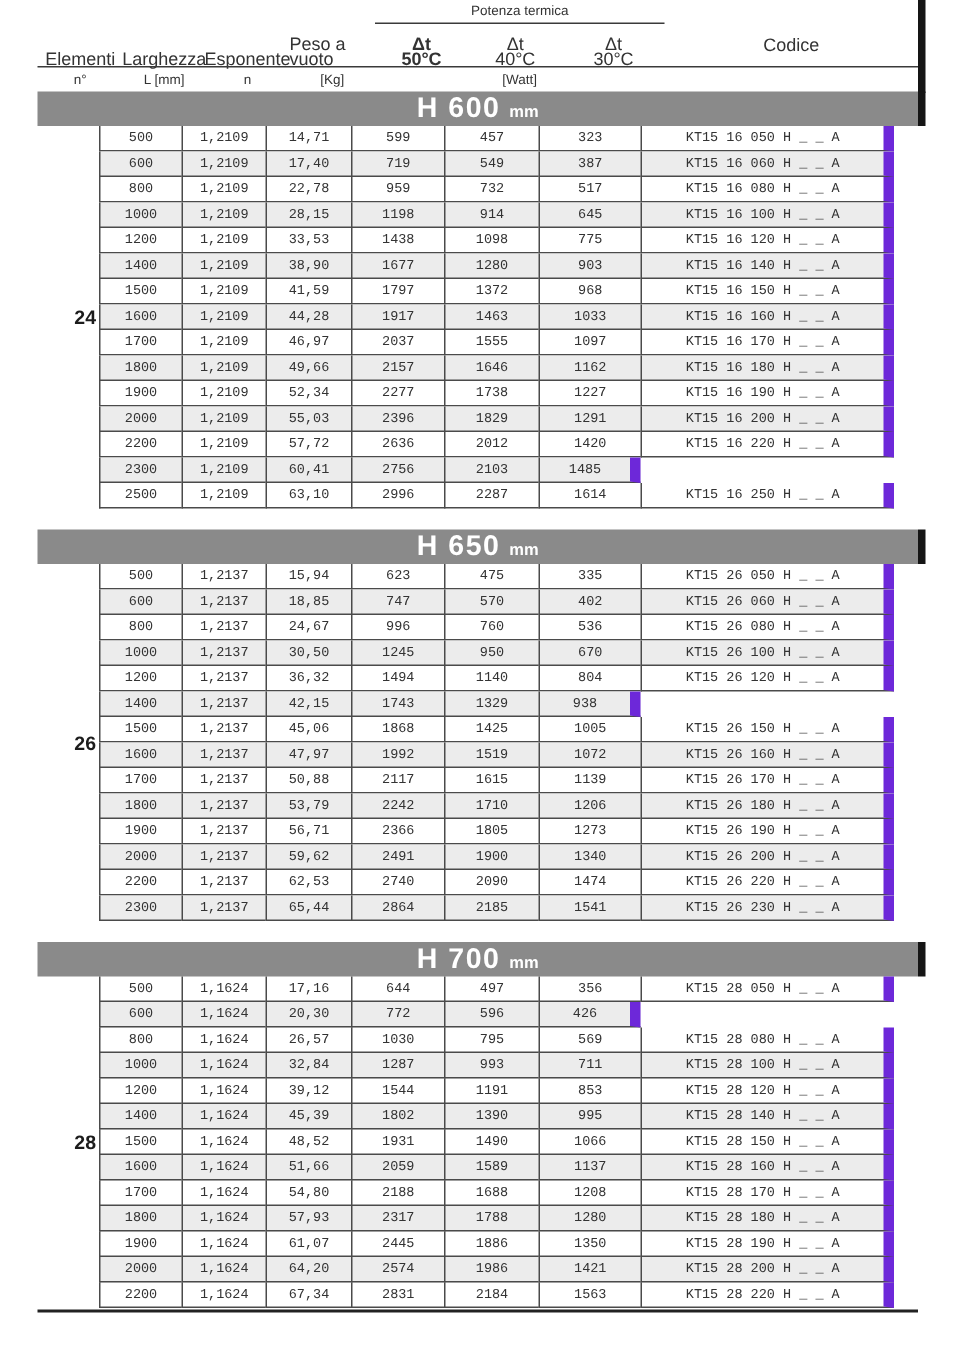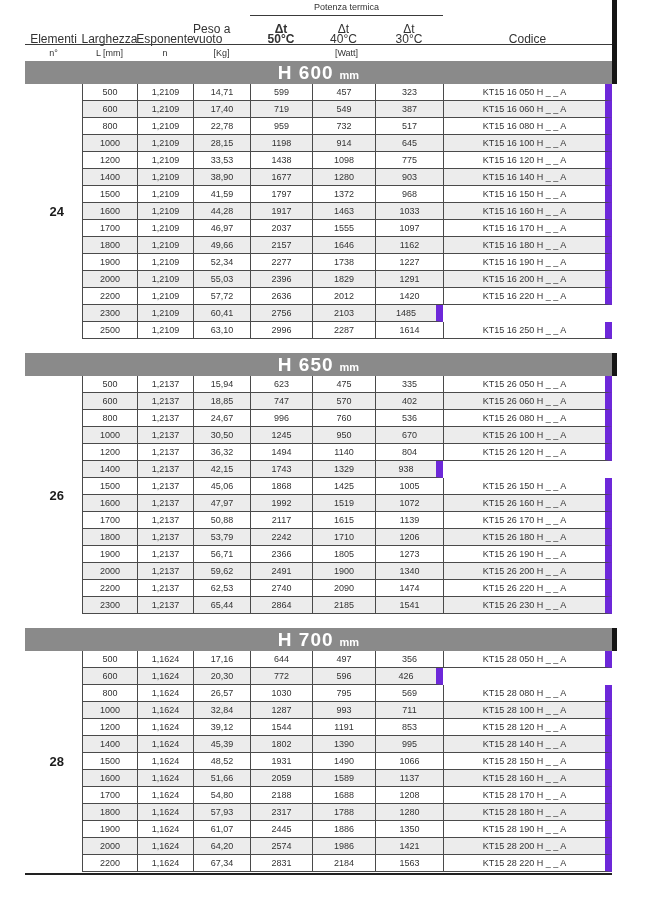--- a/index.html
+++ b/index.html
@@ -8,41 +8,41 @@
     font-family:"Liberation Sans", sans-serif;color:#333;
   }
   
   .hdr{position:absolute;top:0;left:25px;width:587px;height:61px;}
   .potenza{position:absolute;top:2px;left:225px;width:193px;text-align:center;font-size:9px;}
   .potenza-line{position:absolute;top:15px;left:225px;width:193px;border-top:1px solid #3a3a3a;}
   .hdr-row1{position:absolute;top:16px;left:0;width:587px;display:grid;
             grid-template-columns:57px 55px 56px 57px 62px 63px 68px 169px;}
   .hdr-row1 .hc{height:28px;display:flex;flex-direction:column;justify-content:flex-end;
                 align-items:center;font-size:12px;line-height:10px;padding-bottom:2px;}
-  .hdr-row1 .hc.mid{padding-bottom:0;}
+  .hdr-row1 .hc.mid{justify-content:center;padding-bottom:0;}
   .hdr-row1 .hc.b{font-weight:bold;}
   .hdr-rule{position:absolute;top:44px;left:0;width:587px;border-top:1px solid #3a3a3a;}
   .hdr-row2{position:absolute;top:46px;left:0;width:587px;display:grid;
             grid-template-columns:57px 55px 56px 57px 193px 169px;}
   .hdr-row2 .hc{height:13px;display:flex;align-items:center;justify-content:center;
                 font-size:9px;}
   
   #sections{position:absolute;top:61px;left:25px;width:587px;}
   .sec{position:relative;}
   .sec + .sec{margin-top:14px;}
   .banner{position:relative;height:23px;background:#8a8a8a;display:flex;align-items:flex-end;
           justify-content:center;padding-bottom:1px;box-sizing:border-box;color:#fff;}
   .banner-title{font-size:19px;font-weight:bold;line-height:20px;letter-spacing:1px;}
   .banner-unit{font-size:11px;font-weight:bold;line-height:15px;margin-left:6px;}
   .banner-tab{position:absolute;left:100%;top:0;width:5px;height:100%;background:#151515;}
   .sec-body{position:relative;}
   .elements-label{position:absolute;left:0;top:0;bottom:0;width:57px;display:flex;
                   align-items:center;justify-content:flex-end;padding-right:18px;
                   box-sizing:border-box;font-size:13px;font-weight:bold;color:#1c1c1c;}
-  .rows{margin-left:57px;width:520px;}
+  .rows{margin-left:41px;width:520px;font-family:Liberation Mono, monospace;}
   .row{display:grid;grid-template-columns:55px 56px 57px 62px 63px 68px 169px;}
   .row .c{height:17px;line-height:16px;box-sizing:border-box;text-align:center;
           font-size:9px;color:#333;border-bottom:1px solid #4a4a4a;border-left:1px solid #4a4a4a;
           white-space:nowrap;overflow:hidden;}
   .row .c:last-child{border-right:7px solid #6d28d9;}
   .row:nth-child(even) .c{background:#ececec;}
   .bottom-rule{border-top:2px solid #222;width:587px;margin-top:1px;}
   
   .top-edge-bar{position:absolute;left:612px;top:0;width:5px;height:62px;background:#151515;}
 </style>

